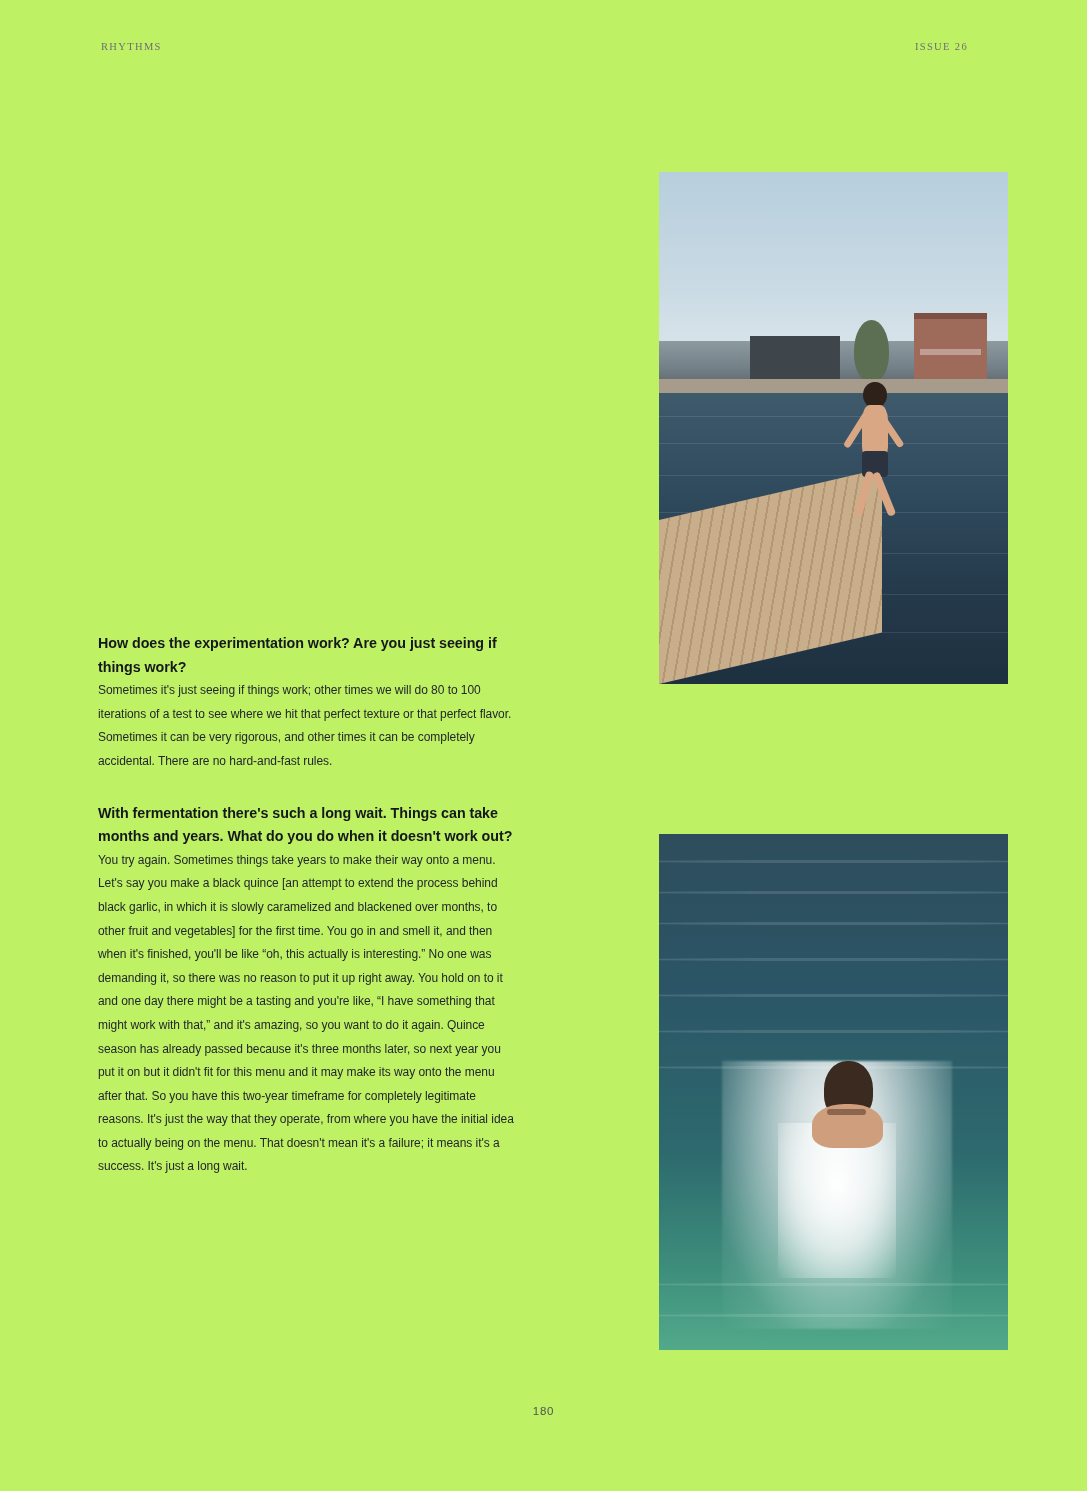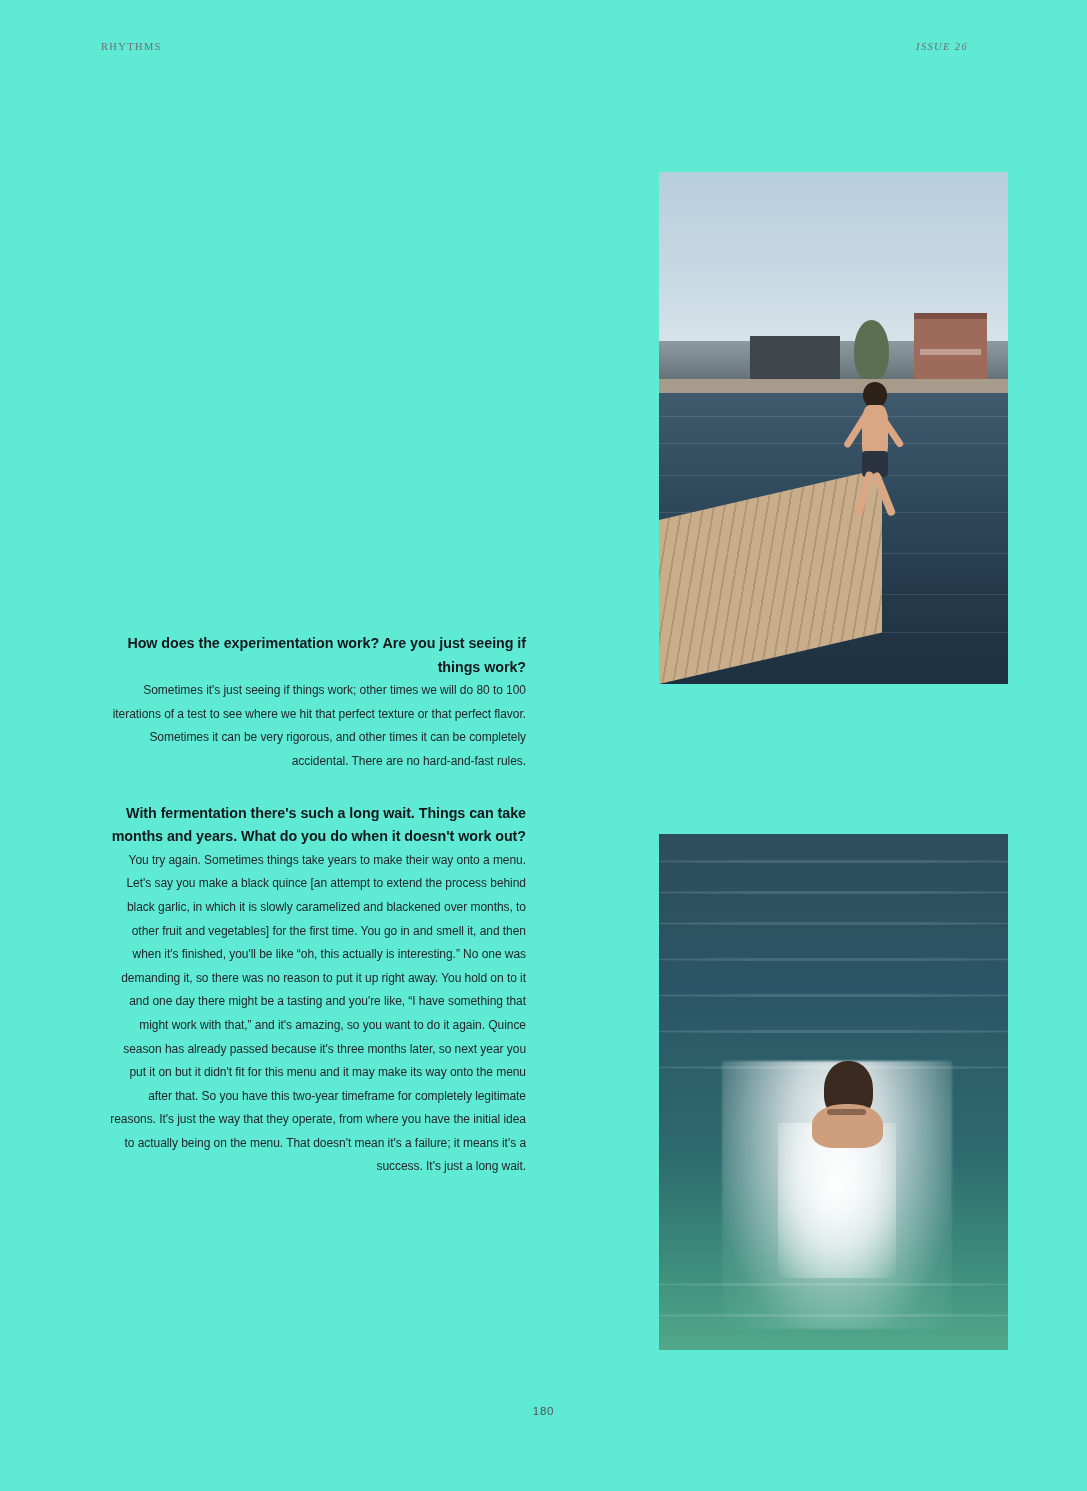--- a/index.html
+++ b/index.html
@@ -12,44 +12,43 @@
     height: 1491px;
     position: relative;
     font-family: "Liberation Sans", sans-serif;
     color: #1d2023;
     overflow: hidden;
   }
 
   .page {
     position: absolute;
     inset: 0;
-    background: #5eead4;
+    background: #bef264;
   }
 
   
   .runhead {
     position: absolute;
     top: 41px;
     font-family: "Liberation Serif", serif;
     font-size: 10.5px;
     letter-spacing: 1.35px;
     color: #6d6f72;
     text-transform: uppercase;
     white-space: nowrap;
   }
   .runhead.left  { left: 101px; }
-  .runhead.right { right: 119px; font-style: italic; }
+  .runhead.right { right: 119px; }
 
   
   .text-col {
     position: absolute;
-    left: 108px;
+    left: 98px;
     top: 632px;
     width: 418px;
-    text-align: right;
   }
   .qa-block { margin-bottom: 28px; }
   .qa-block:last-child { margin-bottom: 8px; }
 
   .question {
     font-size: 14.3px;
     line-height: 23.6px;
     font-weight: bold;
     letter-spacing: -0.05px;
     color: #15181b;

